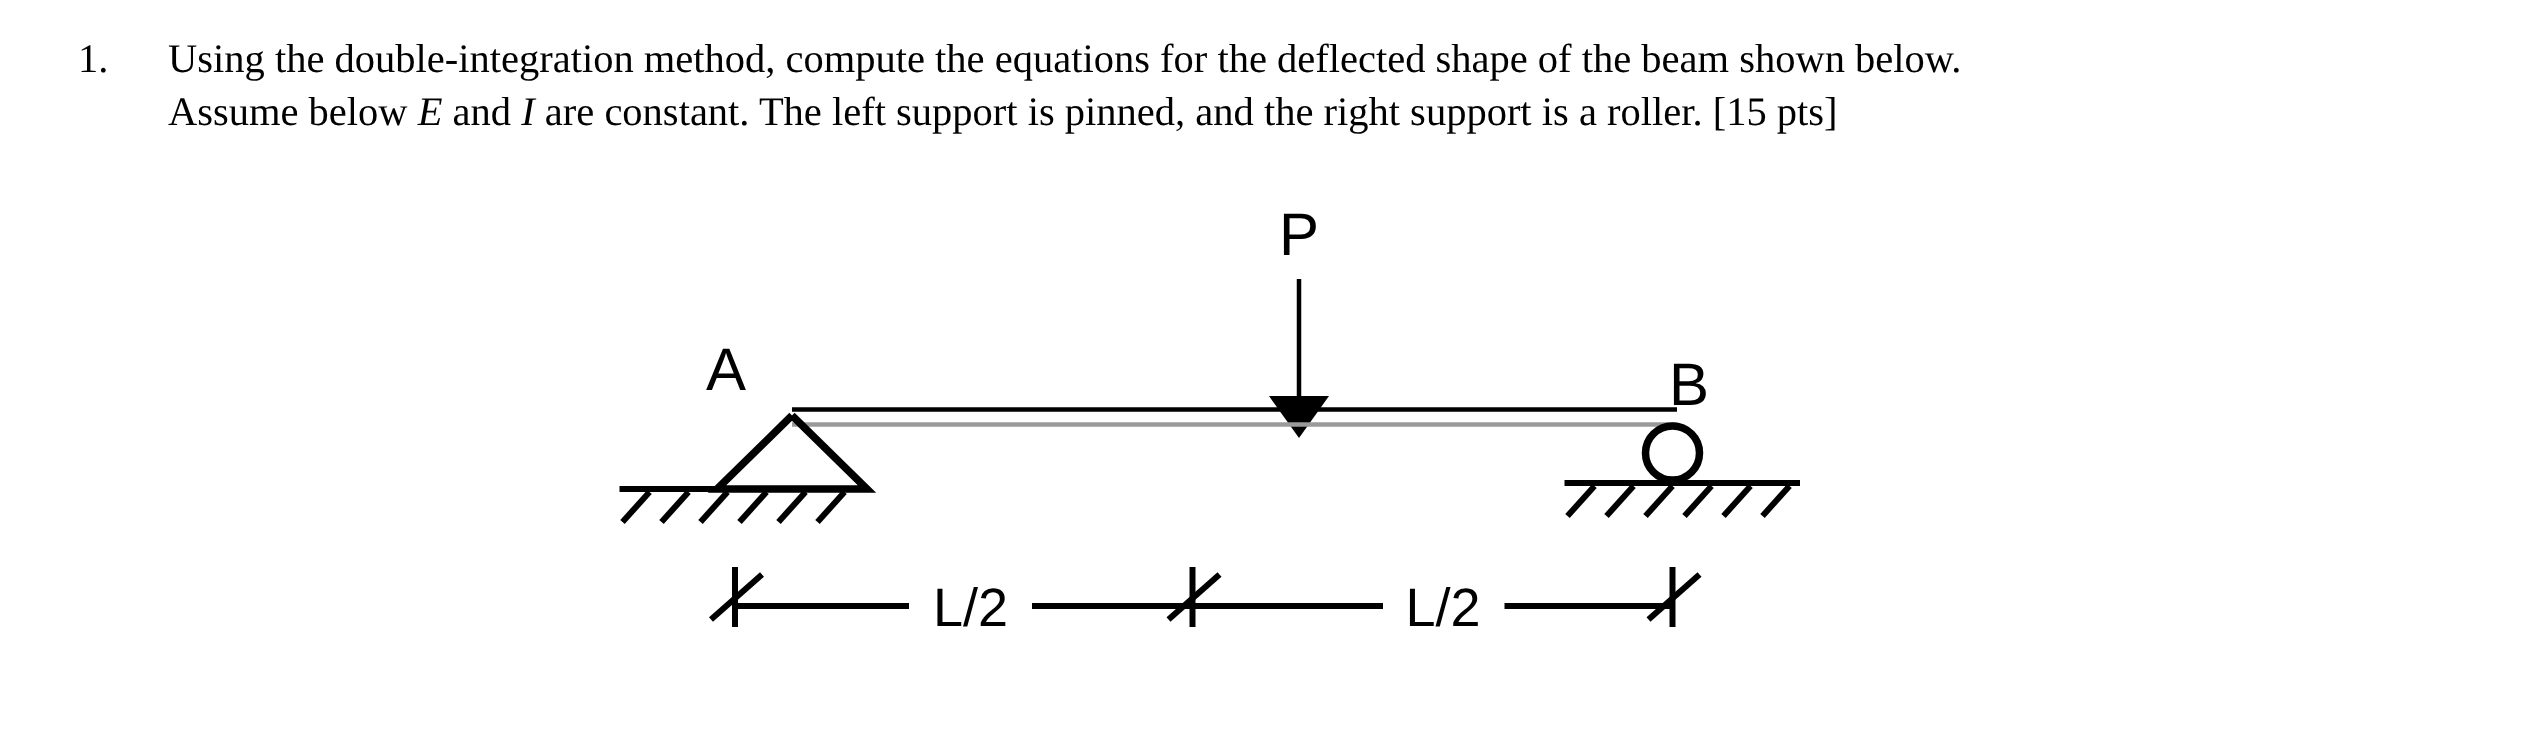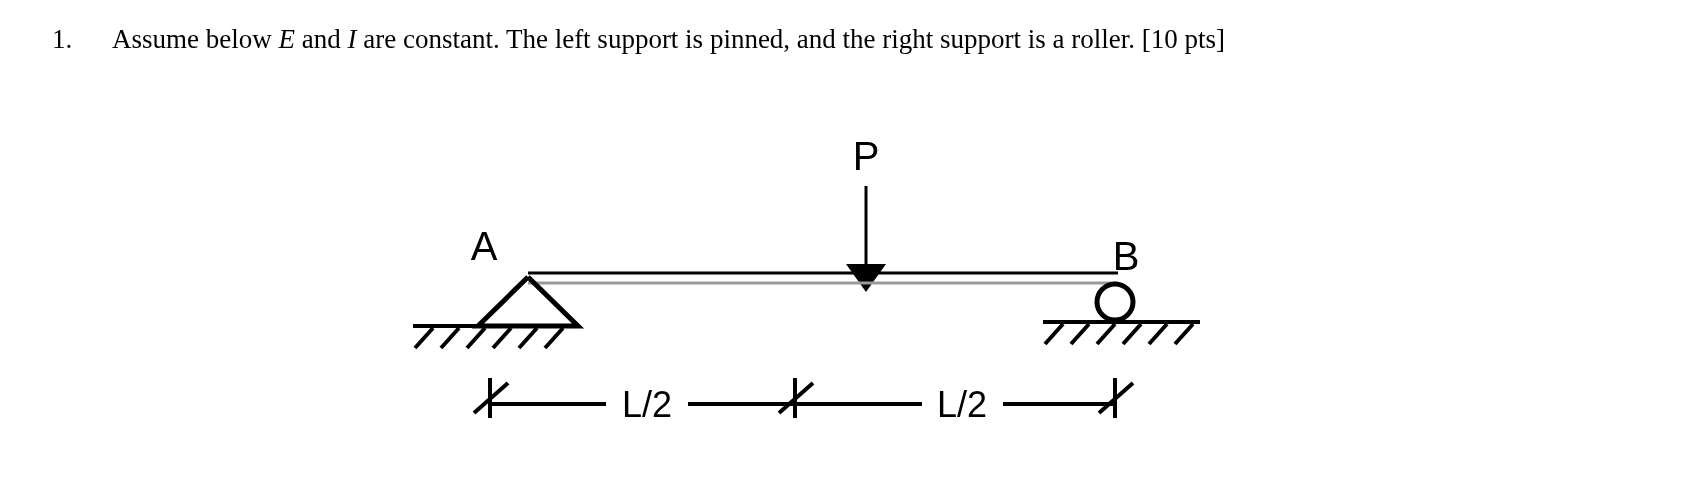--- a/index.html
+++ b/index.html
@@ -73,22 +73,23 @@
   }
 </style>
 </head>
 <body>
 
 <div id="page">
 
   <div class="problem-block">
     <div class="problem-number">1.</div>
     <div class="problem-text">
+      <span class="ln">Using the double-integration method, compute the equations for the deflected shape of the beam shown below.</span>
       <span class="ln">
-        <span>Assume below </span><span class="mathvar">E</span><span> and </span><span class="mathvar">I</span><span> are constant. The left support is pinned, and the right support is a roller. [10 pts]</span>
+        <span>Assume below </span><span class="mathvar">E</span><span> and </span><span class="mathvar">I</span><span> are constant. The left support is pinned, and the right support is a roller. [15 pts]</span>
       </span>
     </div>
   </div>
 
   <div id="diagram">
     <svg width="1688" height="504" viewBox="0 0 1688 504" xmlns="http://www.w3.org/2000/svg">
 
       <g>
         <line x1="866" y1="186" x2="866" y2="266" stroke="#000000" stroke-width="3"></line>
         <polygon points="846,264 886,264 866,292" fill="#000000"></polygon>

